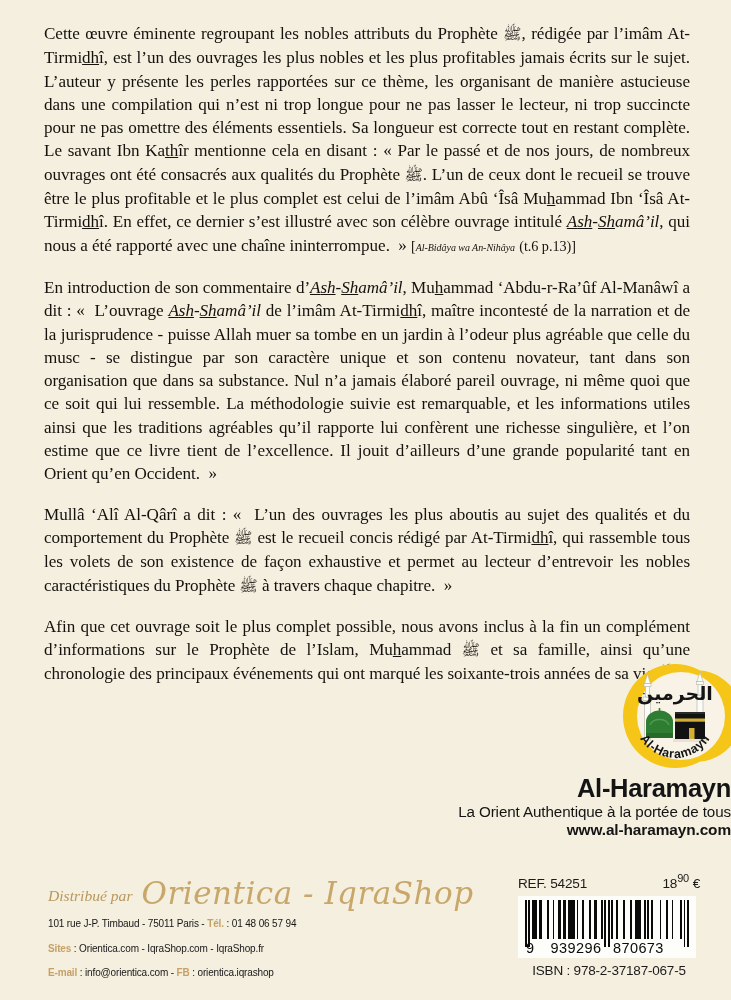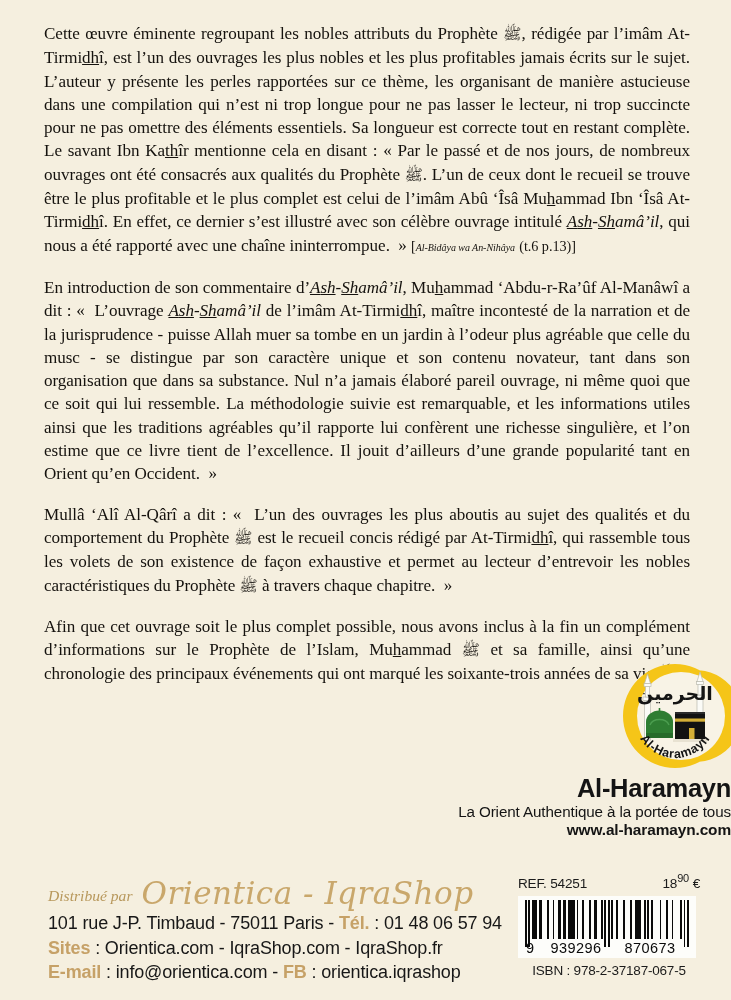--- a/index.html
+++ b/index.html
@@ -82,21 +82,21 @@
     font-family:"DejaVu Serif", serif;
     font-style:italic;
     font-size:31px;
     color:#c9a76b;
     margin-left:9px;
     line-height:1;
     letter-spacing:0.5px;
   }
   .addr {
     font-family:"Liberation Sans", sans-serif;
-    font-size:18px;
+    font-size:10px;
     color:#171717;
     margin-top:5px;
     line-height:19.5px;
     letter-spacing:-0.15px;
     white-space:nowrap;
   }
   .lbl { color:#c6a167; font-weight:bold; }
 
   
   .codeblock { position:absolute; left:518px; top:872px; width:182px; }
@@ -310,20 +310,20 @@
           <i class="sp " style="width: 7.12px; background: transparent;"></i>
           <i class="short" style="width: 1.78px;"></i>
           <i class="sp " style="width: 1.78px; background: transparent;"></i>
           <i style="width: 1.78px;"></i>
           <i class="sp" style="width: 1.78px; background: transparent;"></i>
           <i style="width: 1.78px;"></i>
         </div>
       <div class="barnums">
         <span style="width:13px">9</span>
         <span style="width:74px;text-align:center">939296</span>
-        <span style="width:74px;text-align:center">870673</span>
+        <span style="width:74px;">870673</span>
       </div>
     </div>
 
     <div class="isbn">ISBN : 978-2-37187-067-5</div>
   </div>
 
 </div>
 
 </body></html>

